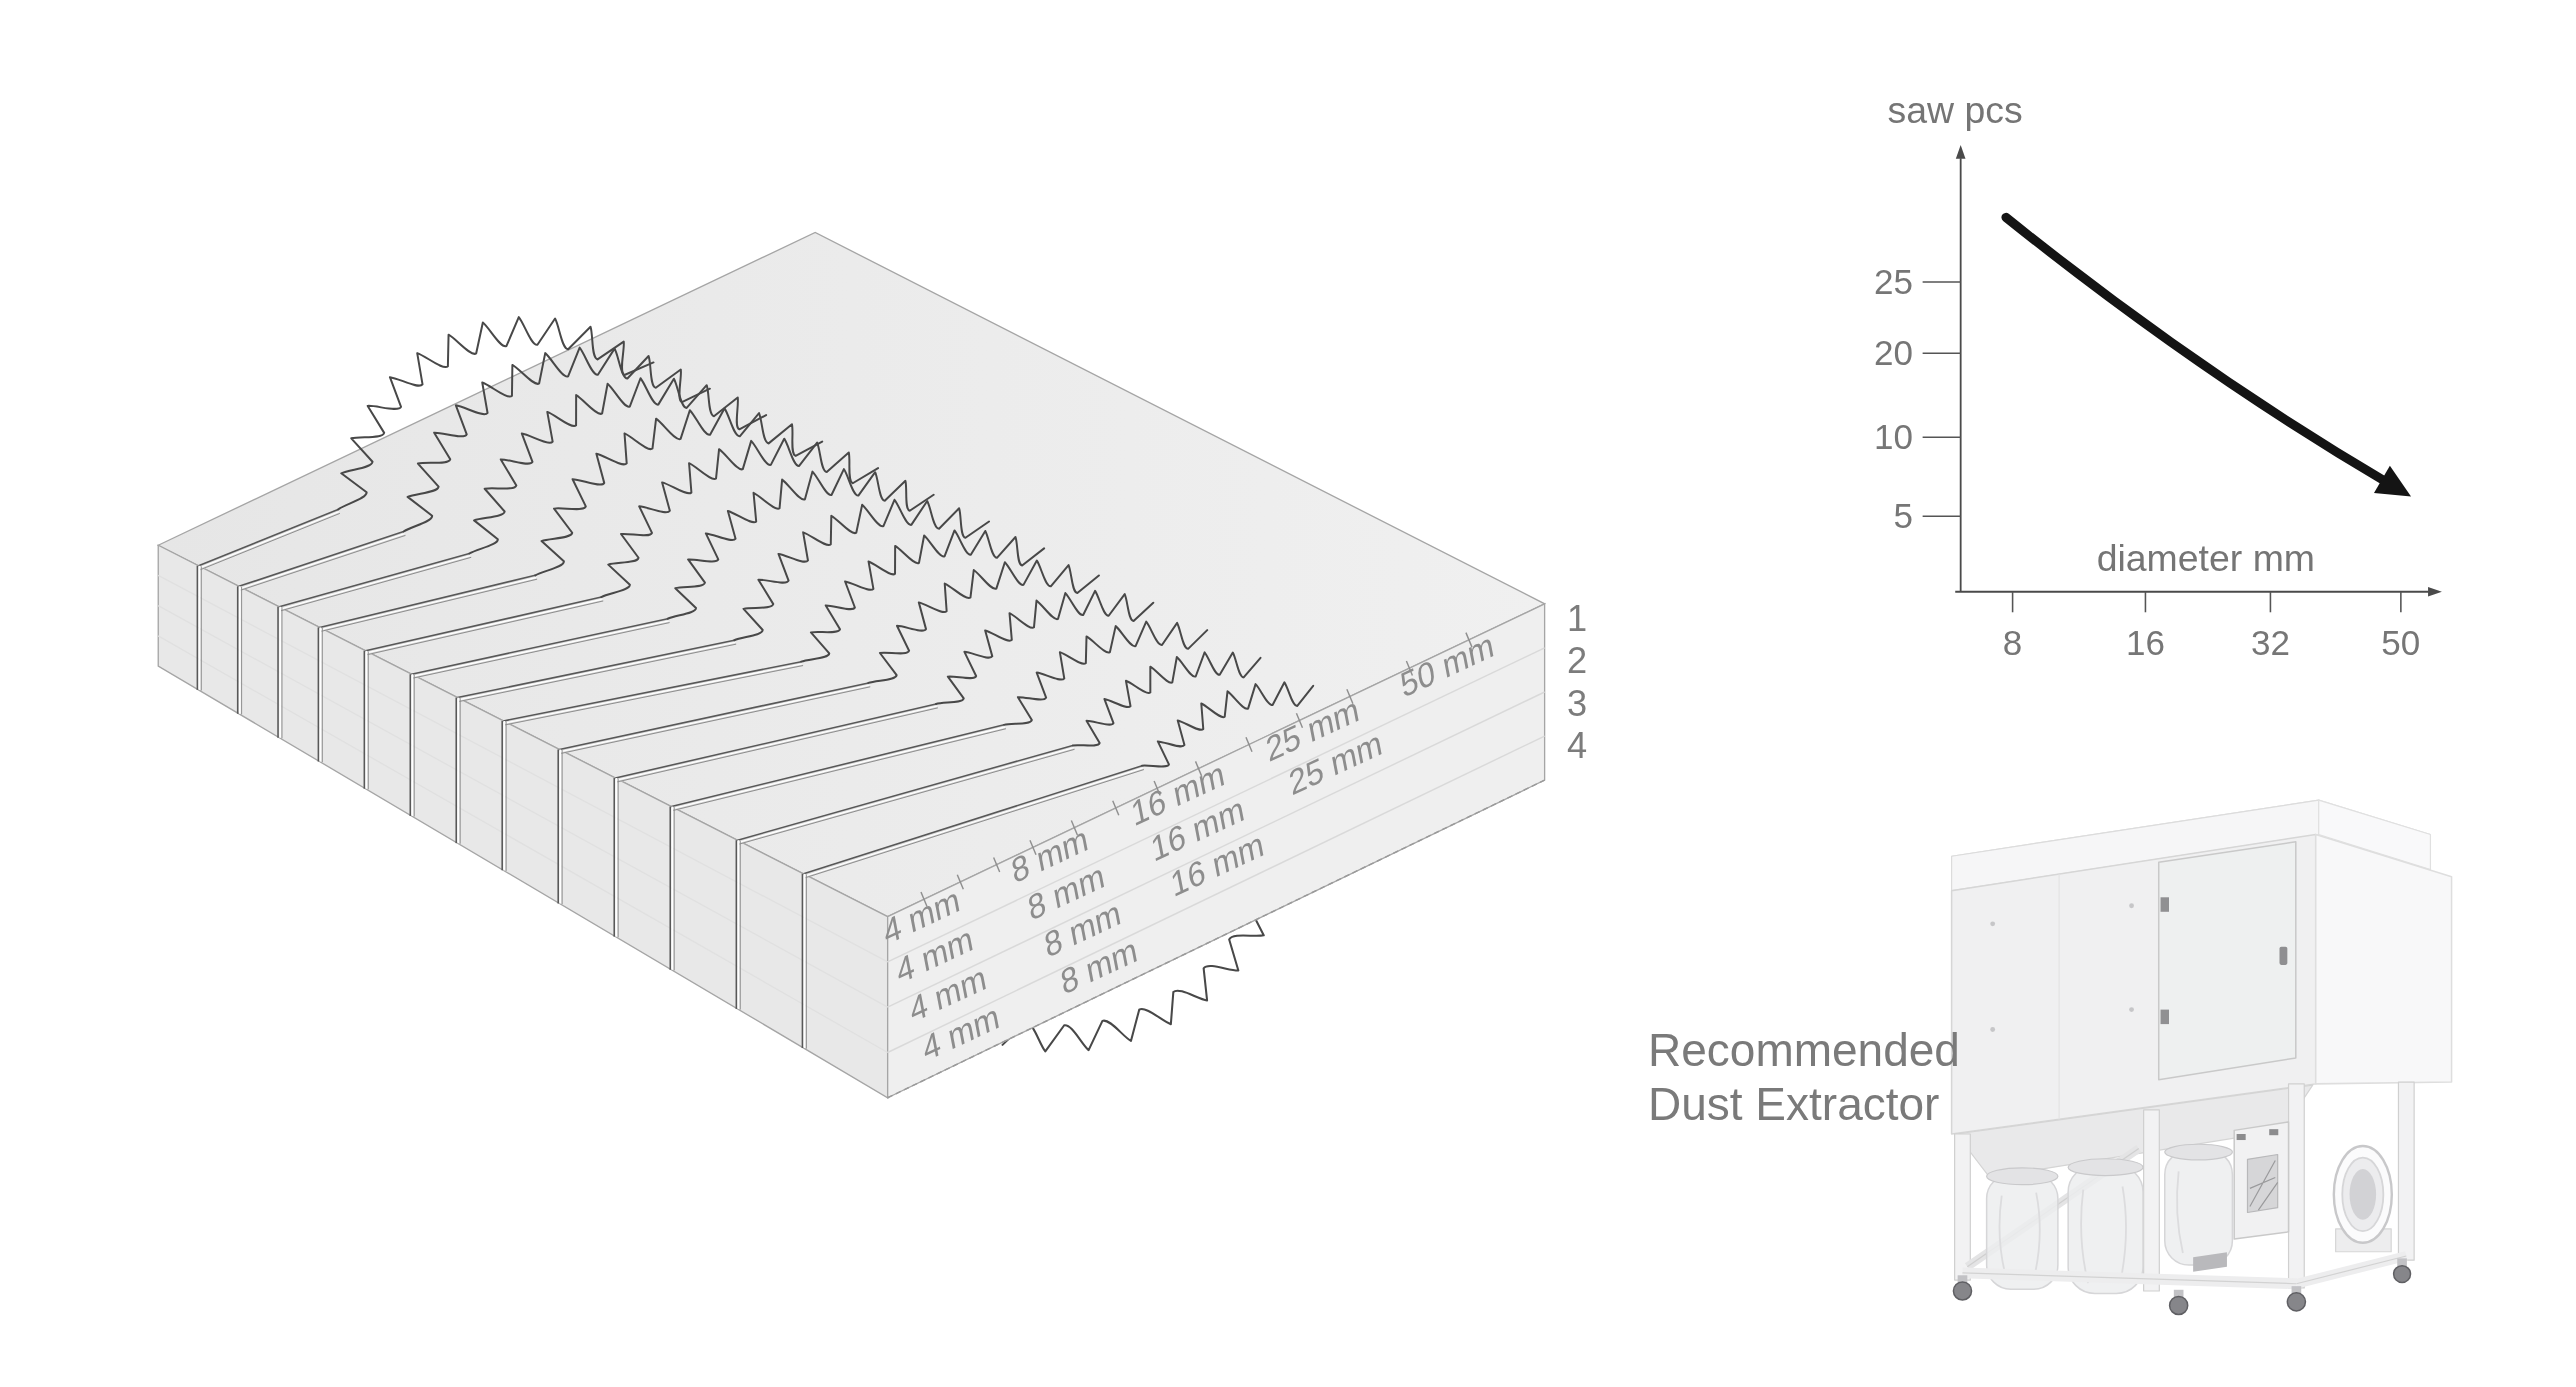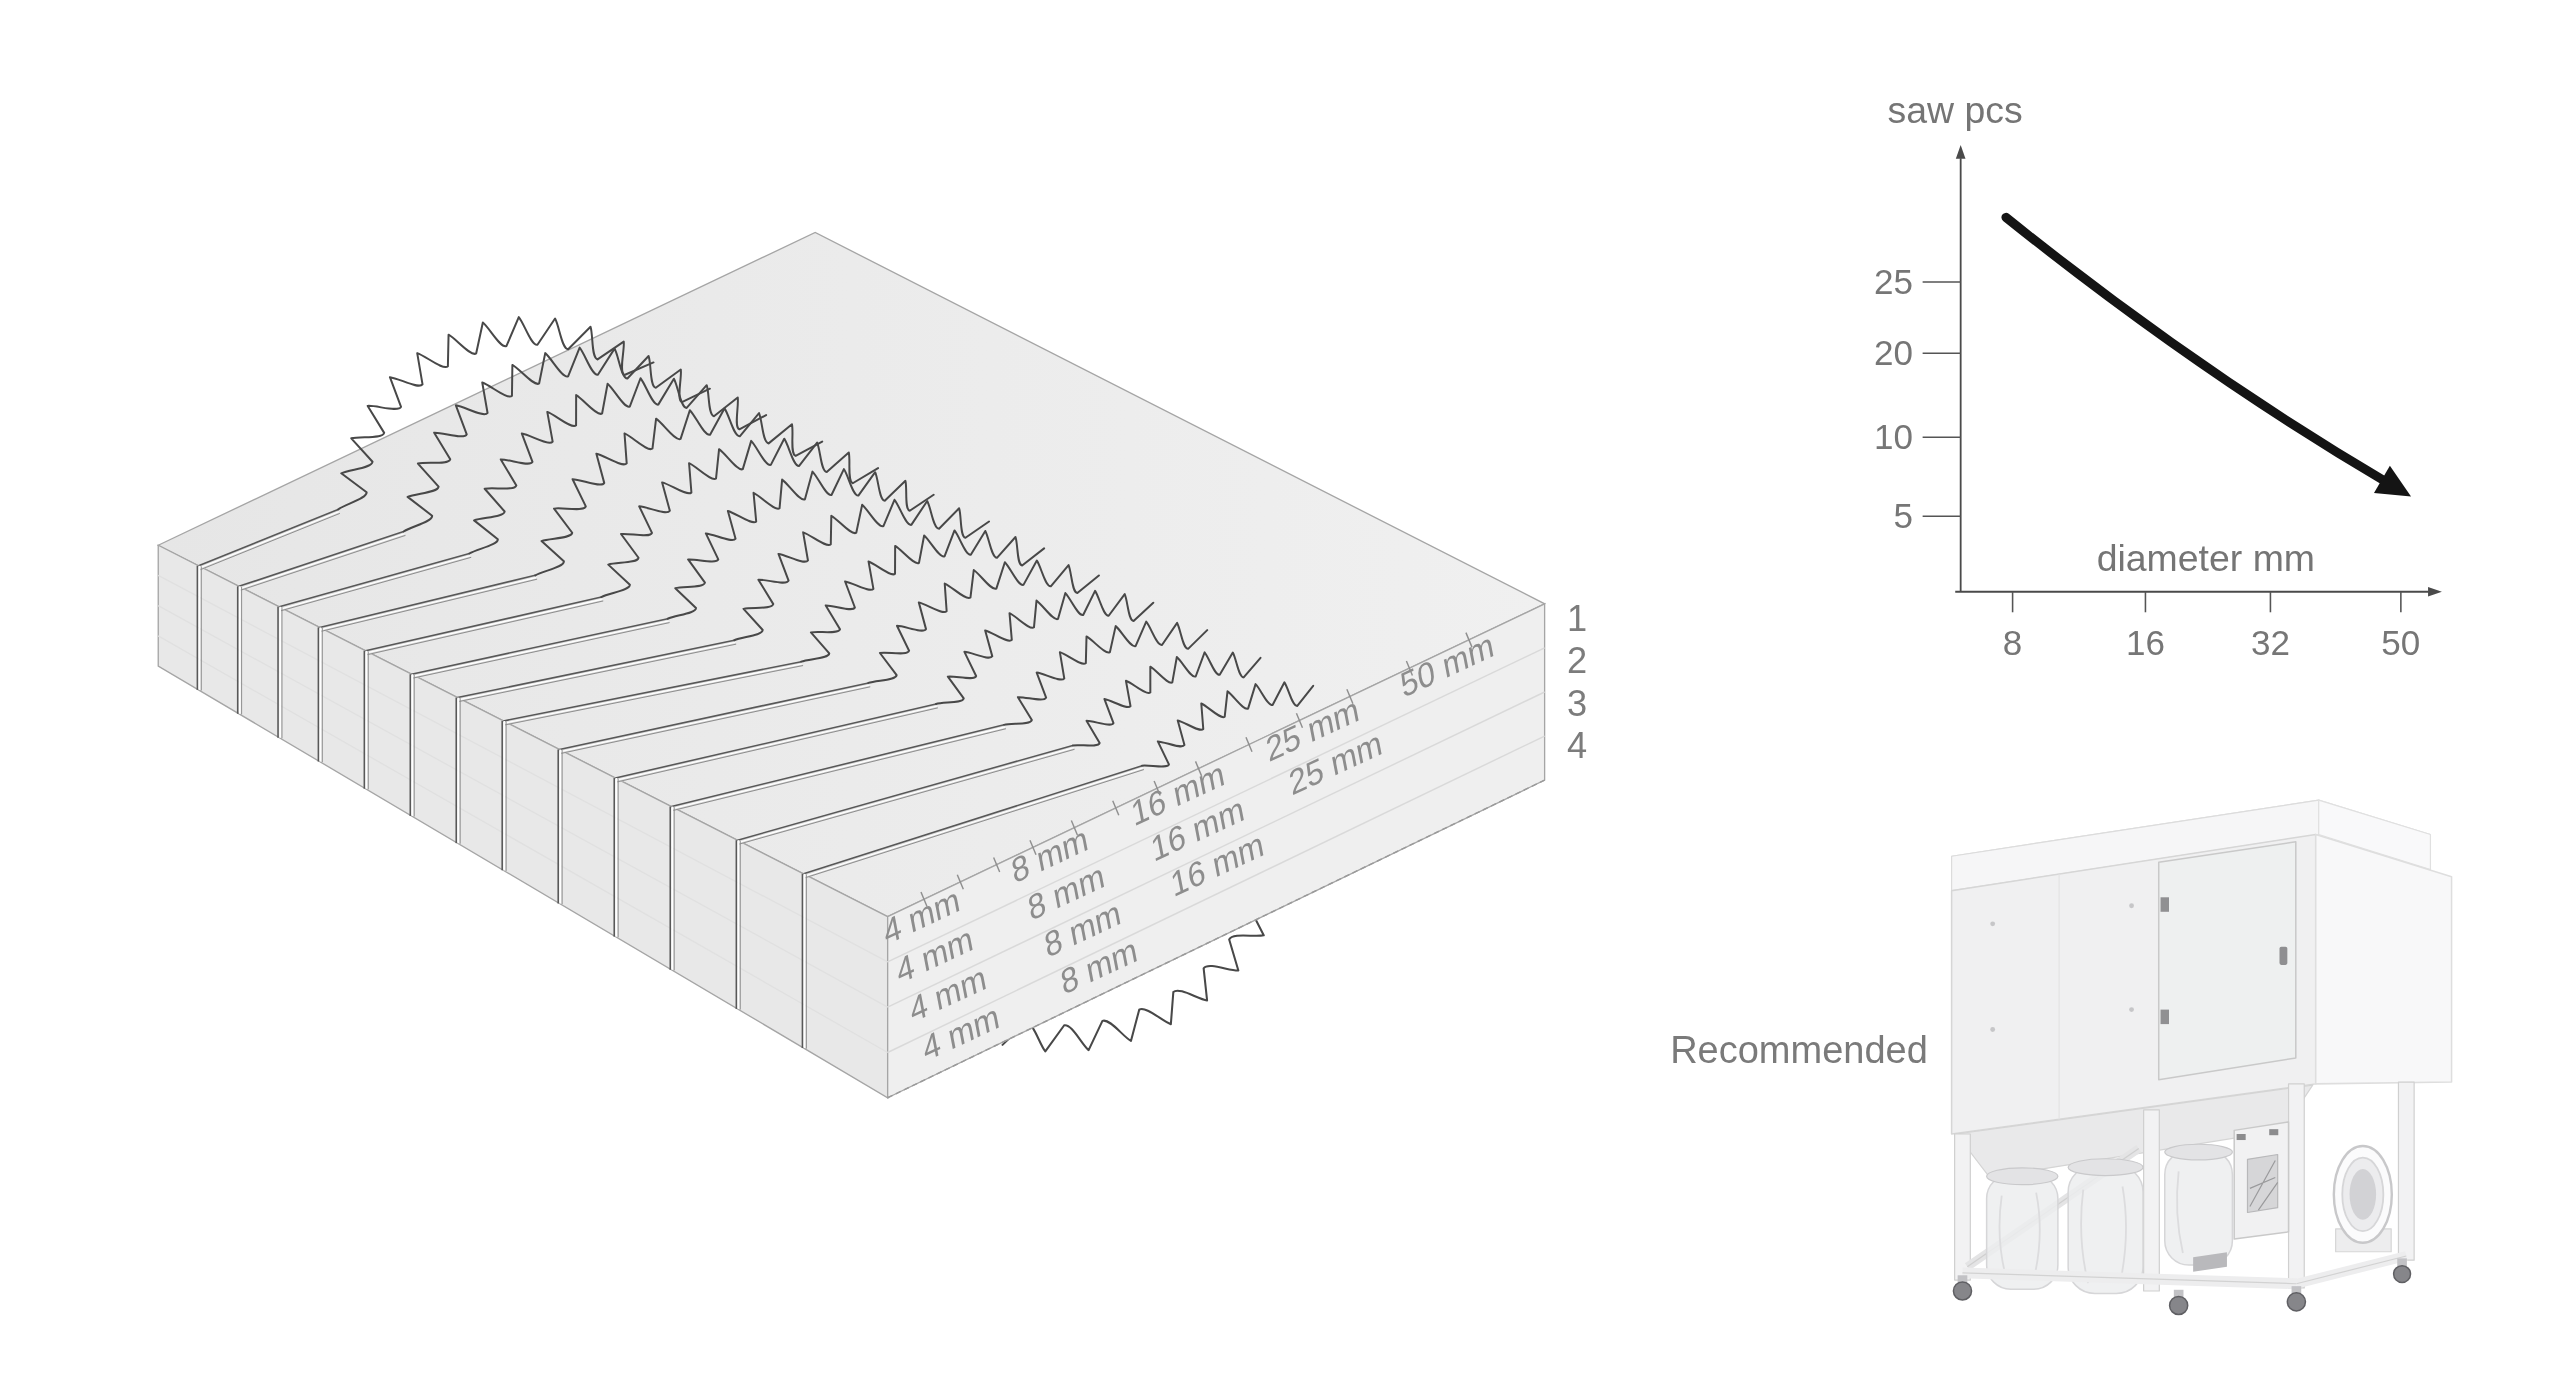--- a/index.html
+++ b/index.html
@@ -3,22 +3,22 @@
 <meta charset="utf-8">
 <style>
   html,body{margin:0;padding:0;background:#ffffff;}
   .canvas{position:relative;width:2576px;height:1387px;background:#ffffff;overflow:hidden;
           font-family:"Liberation Sans", sans-serif;}
   svg{position:absolute;left:0;top:0;}
   svg text{font-family:"Liberation Sans", sans-serif;}
   .axis-tick-label{font-size:58px;fill:#767676;}
   .axis-title{font-size:62px;fill:#757575;}
   .layer-number{font-size:60px;fill:#7c7c7c;}
-  .caption{position:absolute;left:1648px;top:1023px;width:302px;text-align:center;
-           font-size:38px;line-height:54px;color:#7a7a7a;}
+  .caption{position:absolute;left:1648px;top:1023px;width:302px;
+           font-size:46px;line-height:54px;color:#7a7a7a;}
 </style>
 </head>
 <body>
 
 <div class="canvas">
 
   <svg viewBox="0 0 4266 2297" width="2576" height="1387">
 
     <g id="board-g">
         <g>
@@ -292,15 +292,16 @@
         <rect x="3795" y="2130" width="16" height="14" fill="#c2c2c5"></rect>
         <circle cx="3803" cy="2156" r="15" fill="#86868a" stroke="#5f5f63" stroke-width="2.5"></circle>
         <rect x="3970" y="2084" width="16" height="14" fill="#c2c2c5"></rect>
         <circle cx="3978" cy="2110" r="14" fill="#86868a" stroke="#5f5f63" stroke-width="2.5"></circle>
       </g>
     </g>
   </svg>
 
   <div class="caption">
     <div>Recommended</div>
+    <div>Dust Extractor</div>
   </div>
 </div>
 
 
 </body></html>

